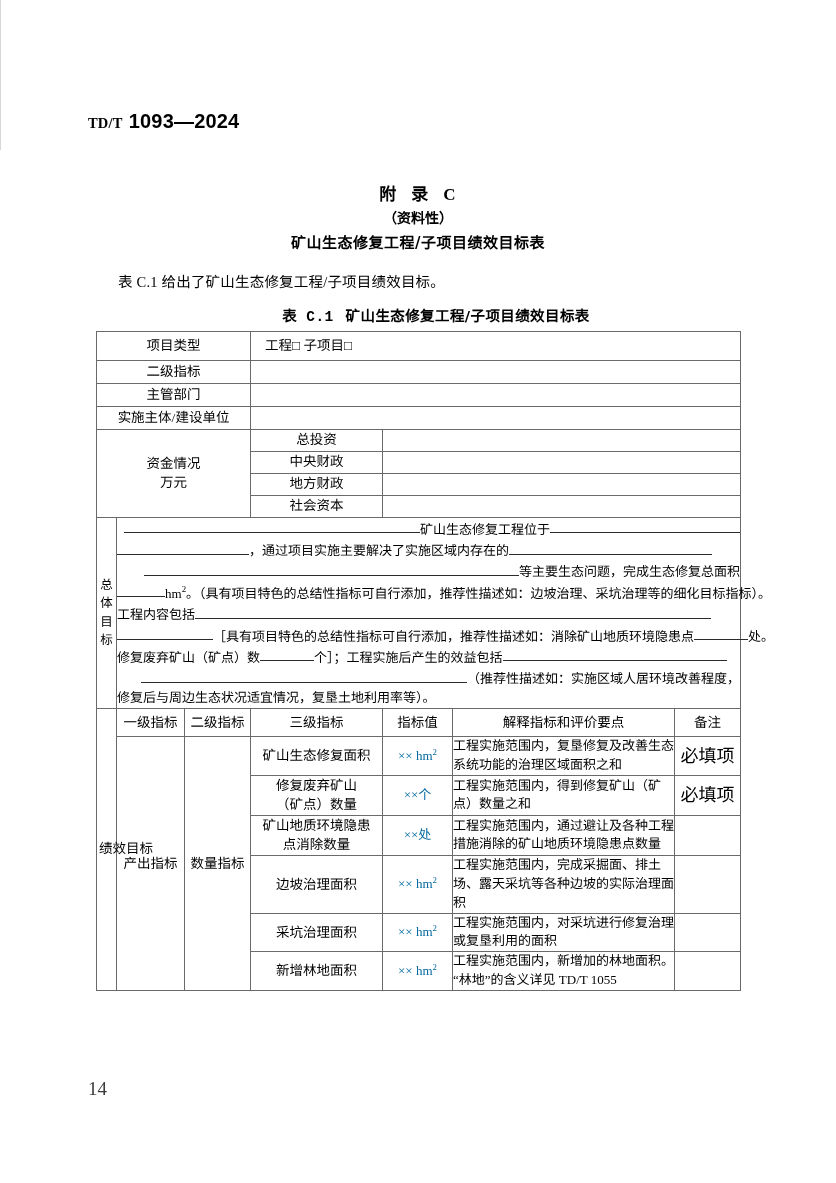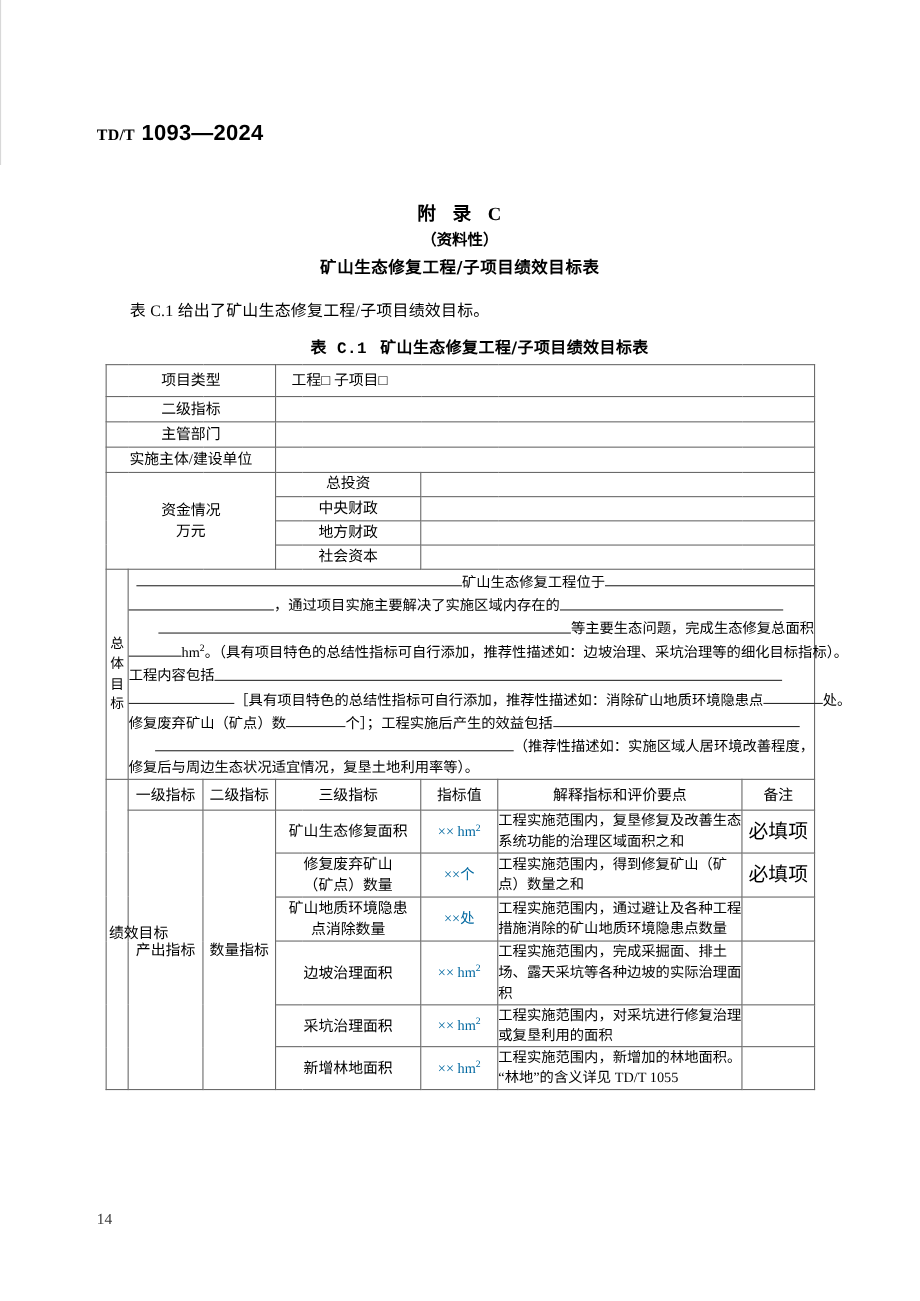--- a/index.html
+++ b/index.html
@@ -200,24 +200,23 @@
     font-size: 18px;
     padding: 4px 2px;
   }
   .latin { font-family: "Liberation Serif", serif; }
 
   
   .page-num {
     position: absolute;
     left: 88px;
     top: 1078px;
-    font-size: 14px;
+    font-size: 19px;
     font-family: "Liberation Serif", serif;
     color: #3b3b3b;
-    margin-top: 24px;
   }
 </style>
 </head>
 <body>
 
 <div class="page">
 
   <div class="edge-line"></div>
 
   <div class="run-header">

